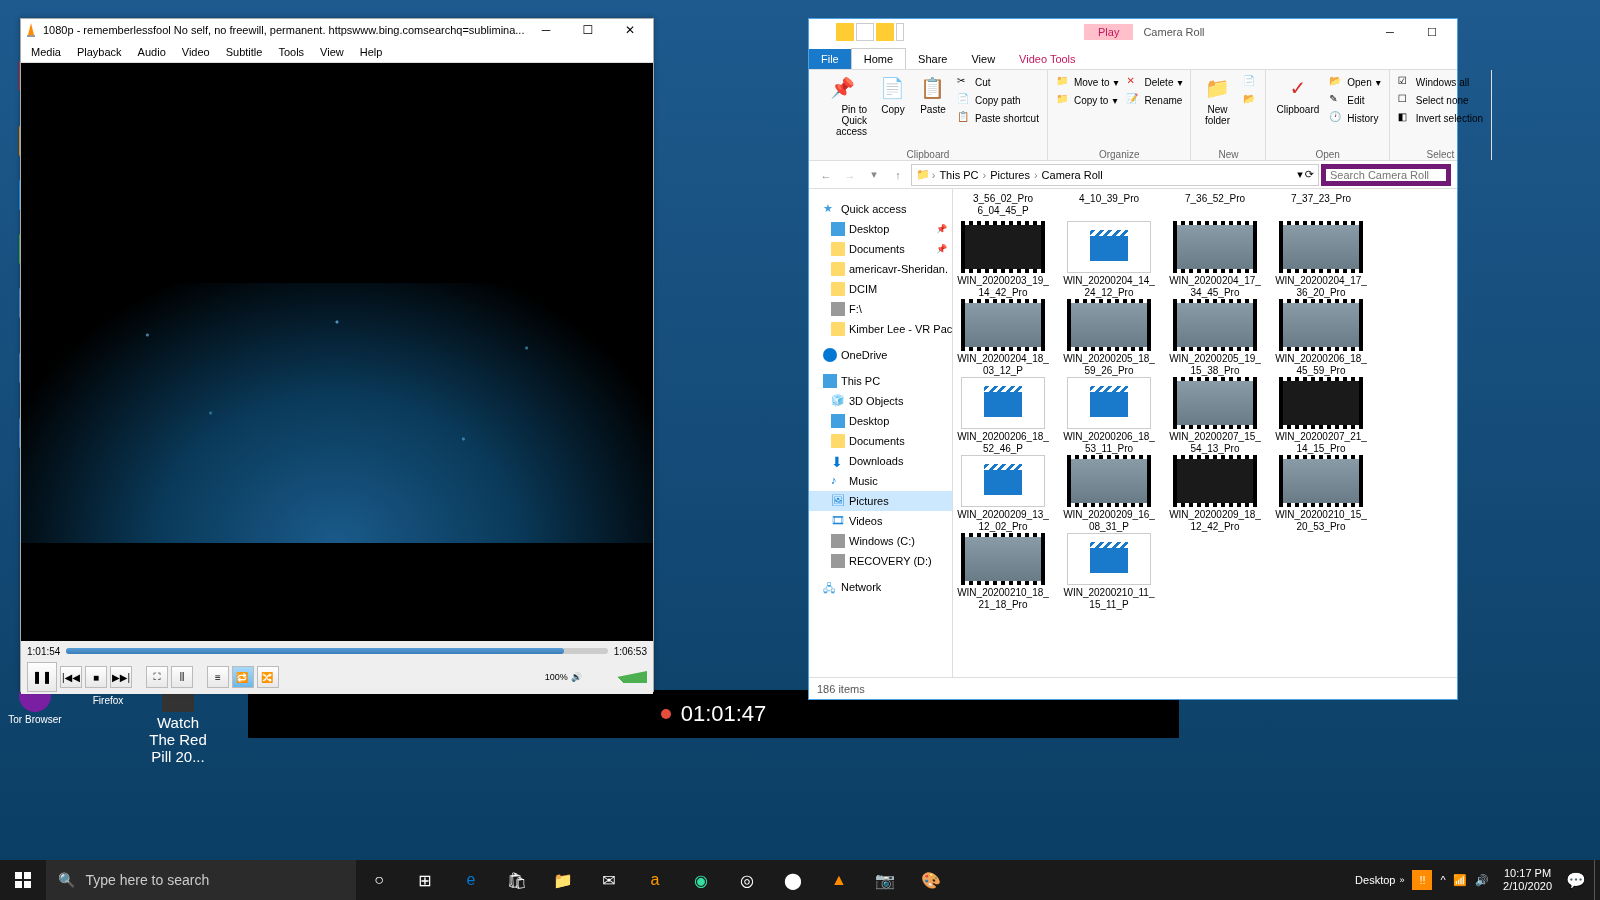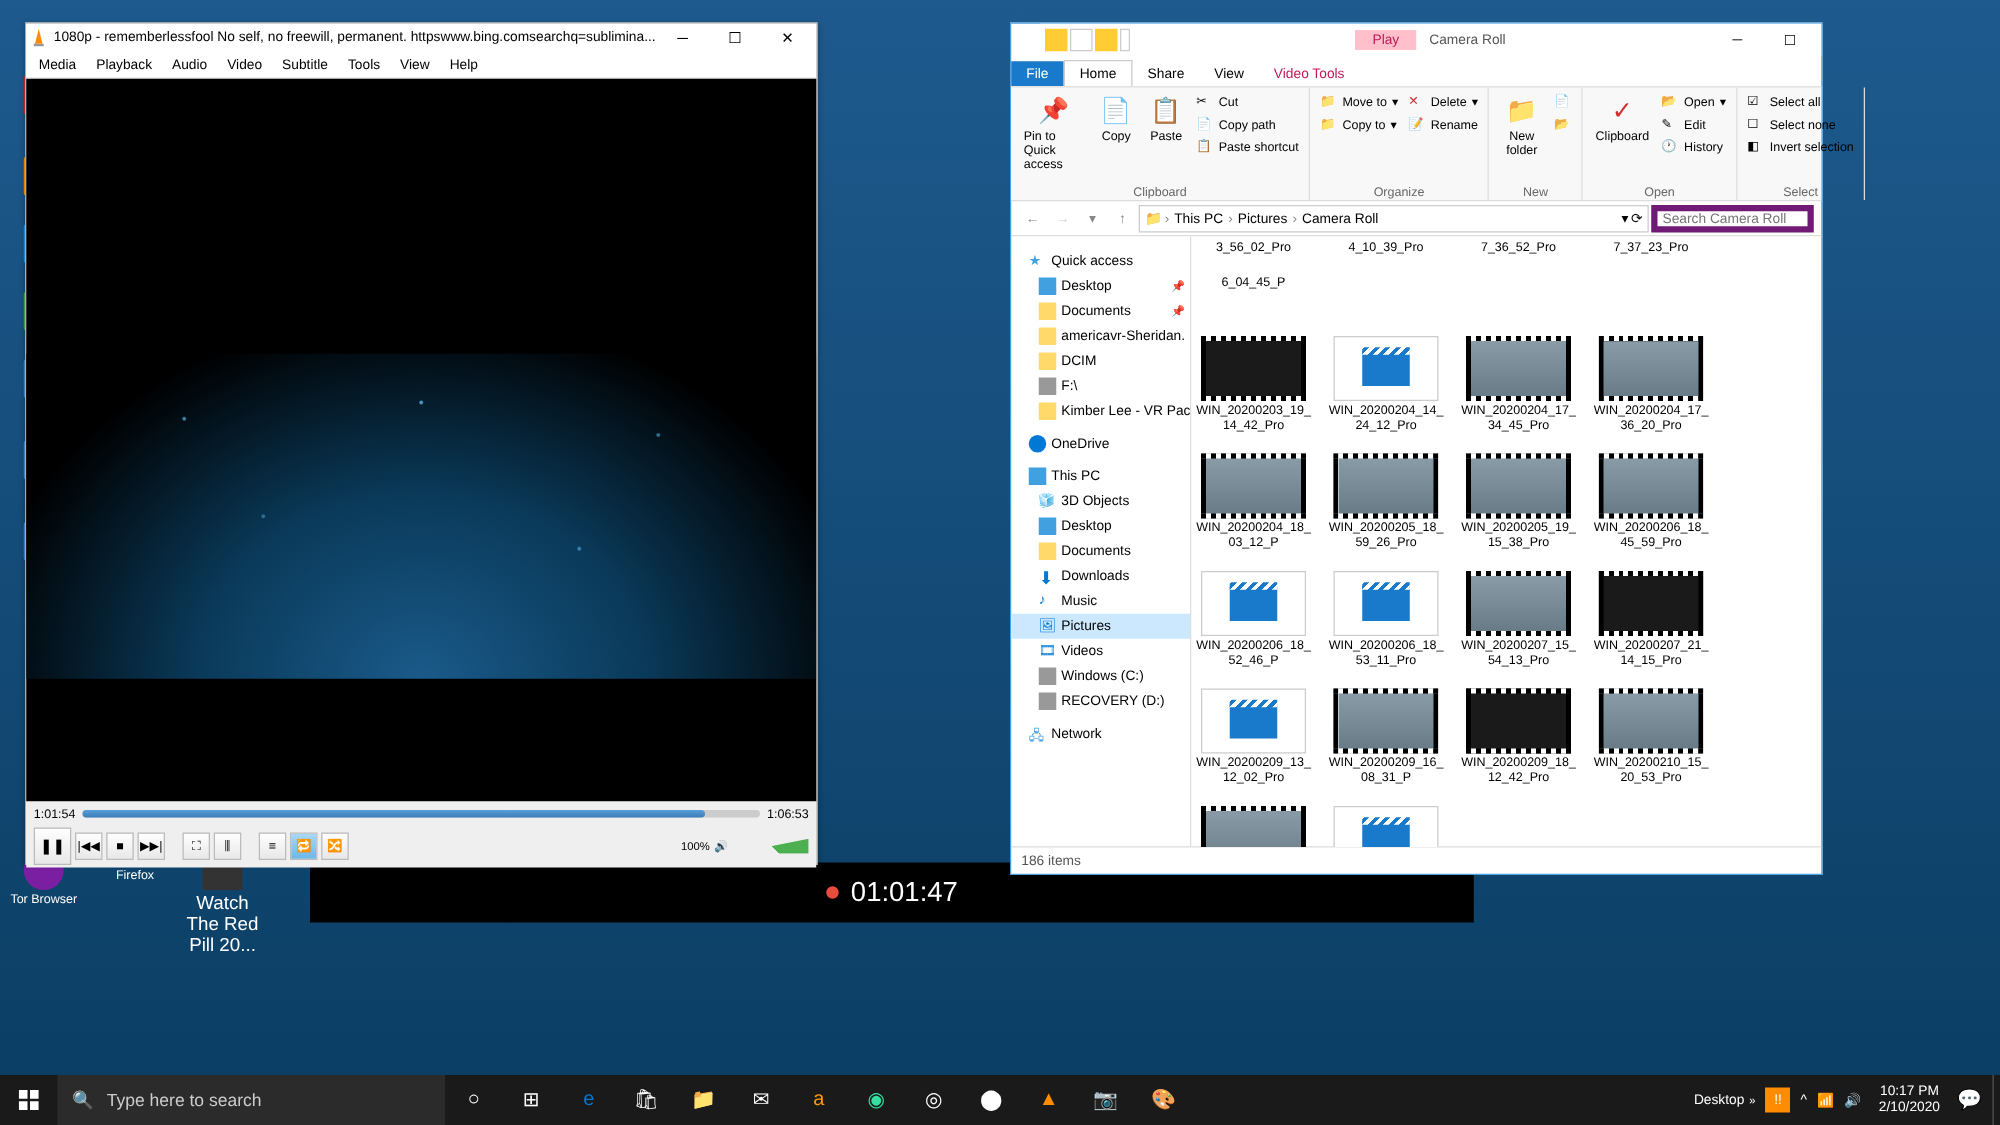--- a/index.html
+++ b/index.html
@@ -67,21 +67,21 @@
 .exp-crumb { padding: 0 2px; cursor: pointer; }
 .exp-crumb-sep { color: #888; }
 .exp-search { width: 130px; border: 5px solid #701a75; height: 22px; padding: 0 4px; font-size: 11px; color: #888; }
 .exp-body { flex: 1; display: flex; overflow: hidden; }
 .exp-nav { width: 144px; border-right: 1px solid #ddd; padding: 4px 0; font-size: 11px; overflow: hidden; }
 .exp-nav-item { padding: 3px 8px 3px 22px; cursor: pointer; display: flex; align-items: center; gap: 4px; white-space: nowrap; overflow: hidden; position: relative;}
 .exp-nav-item.sel { background: #cce8ff; }
 .exp-nav-item .ni { width: 14px; height: 14px; flex-shrink: 0; }
 .exp-nav-item.top { padding-left: 14px; margin-top: 6px; }
 .exp-nav-item .pin { position: absolute; right: 4px; color: #888; font-size: 9px; }
-.exp-content { flex: 1; overflow: auto; padding: 4px; display: flex; flex-wrap: wrap; align-content: flex-start; gap: 16px 14px; }
+.exp-content { flex: 1; overflow: auto; padding: 4px; display: flex; flex-wrap: wrap; align-content: flex-start; gap: 0 14px; }
 .exp-item { width: 92px; text-align: center; font-size: 10px; cursor: pointer; }
 .exp-thumb { width: 84px; height: 52px; margin: 0 auto 2px; background: #333; border: 4px solid #000; border-image: repeating-linear-gradient(90deg, #000 0 4px, #fff 4px 8px) 4; position: relative; }
 .exp-thumb.video-file { background: #fff; border: 1px solid #ccc; display: flex; align-items: center; justify-content: center; }
 .exp-thumb.video-file::before { content: ''; width: 38px; height: 28px; background: #1979ca; display: block; }
 .exp-thumb.video-file::after { content: ''; position: absolute; top: 8px; width: 38px; height: 6px; background: repeating-linear-gradient(-45deg, #fff 0 3px, #1979ca 3px 6px); }
 .exp-thumb.face { background: linear-gradient(#8a9ba8, #6a7b88); }
 .exp-thumb.dark { background: #1a1a1a; }
 .exp-label { word-wrap: break-word; line-height: 1.2; }
 .exp-status { height: 22px; border-top: 1px solid #ddd; padding: 2px 8px; font-size: 11px; color: #555; display: flex; align-items: center; }
 
@@ -212,21 +212,21 @@
     <span class="exp-rtab file">File</span>
     <span class="exp-rtab active">Home</span>
     <span class="exp-rtab">Share</span>
     <span class="exp-rtab">View</span>
     <span class="exp-rtab video">Video Tools</span>
   </div>
   <div class="exp-ribbon">
     <div class="rib-group" style="flex-direction:row">
       <div class="rib-big">
           <span class="ri">📌</span>
-          <span style="width:48px;text-align:left">Pin to Quick access</span>
+          <span style="width:48px;text-align:right">Pin to Quick access</span>
         </div>
       <div class="rib-big">
           <span class="ri">📄</span>
           <span>Copy</span>
         </div>
       <div class="rib-big">
           <span class="ri">📋</span>
           <span>Paste</span>
         </div>
       <div class="rib-row">
@@ -289,21 +289,21 @@
             <span class="ri">🕐</span>
             <span>History</span>
           </div>
       </div>
       <span class="rib-group-label">Open</span>
     </div>
     <div class="rib-group">
       <div class="rib-row">
         <div class="rib-small">
             <span class="ri">☑</span>
-            <span>Select all</span>
+            <span>Windows all</span>
           </div>
         <div class="rib-small">
             <span class="ri">☐</span>
             <span>Select none</span>
           </div>
         <div class="rib-small">
             <span class="ri">◧</span>
             <span>Invert selection</span>
           </div>
       </div>

